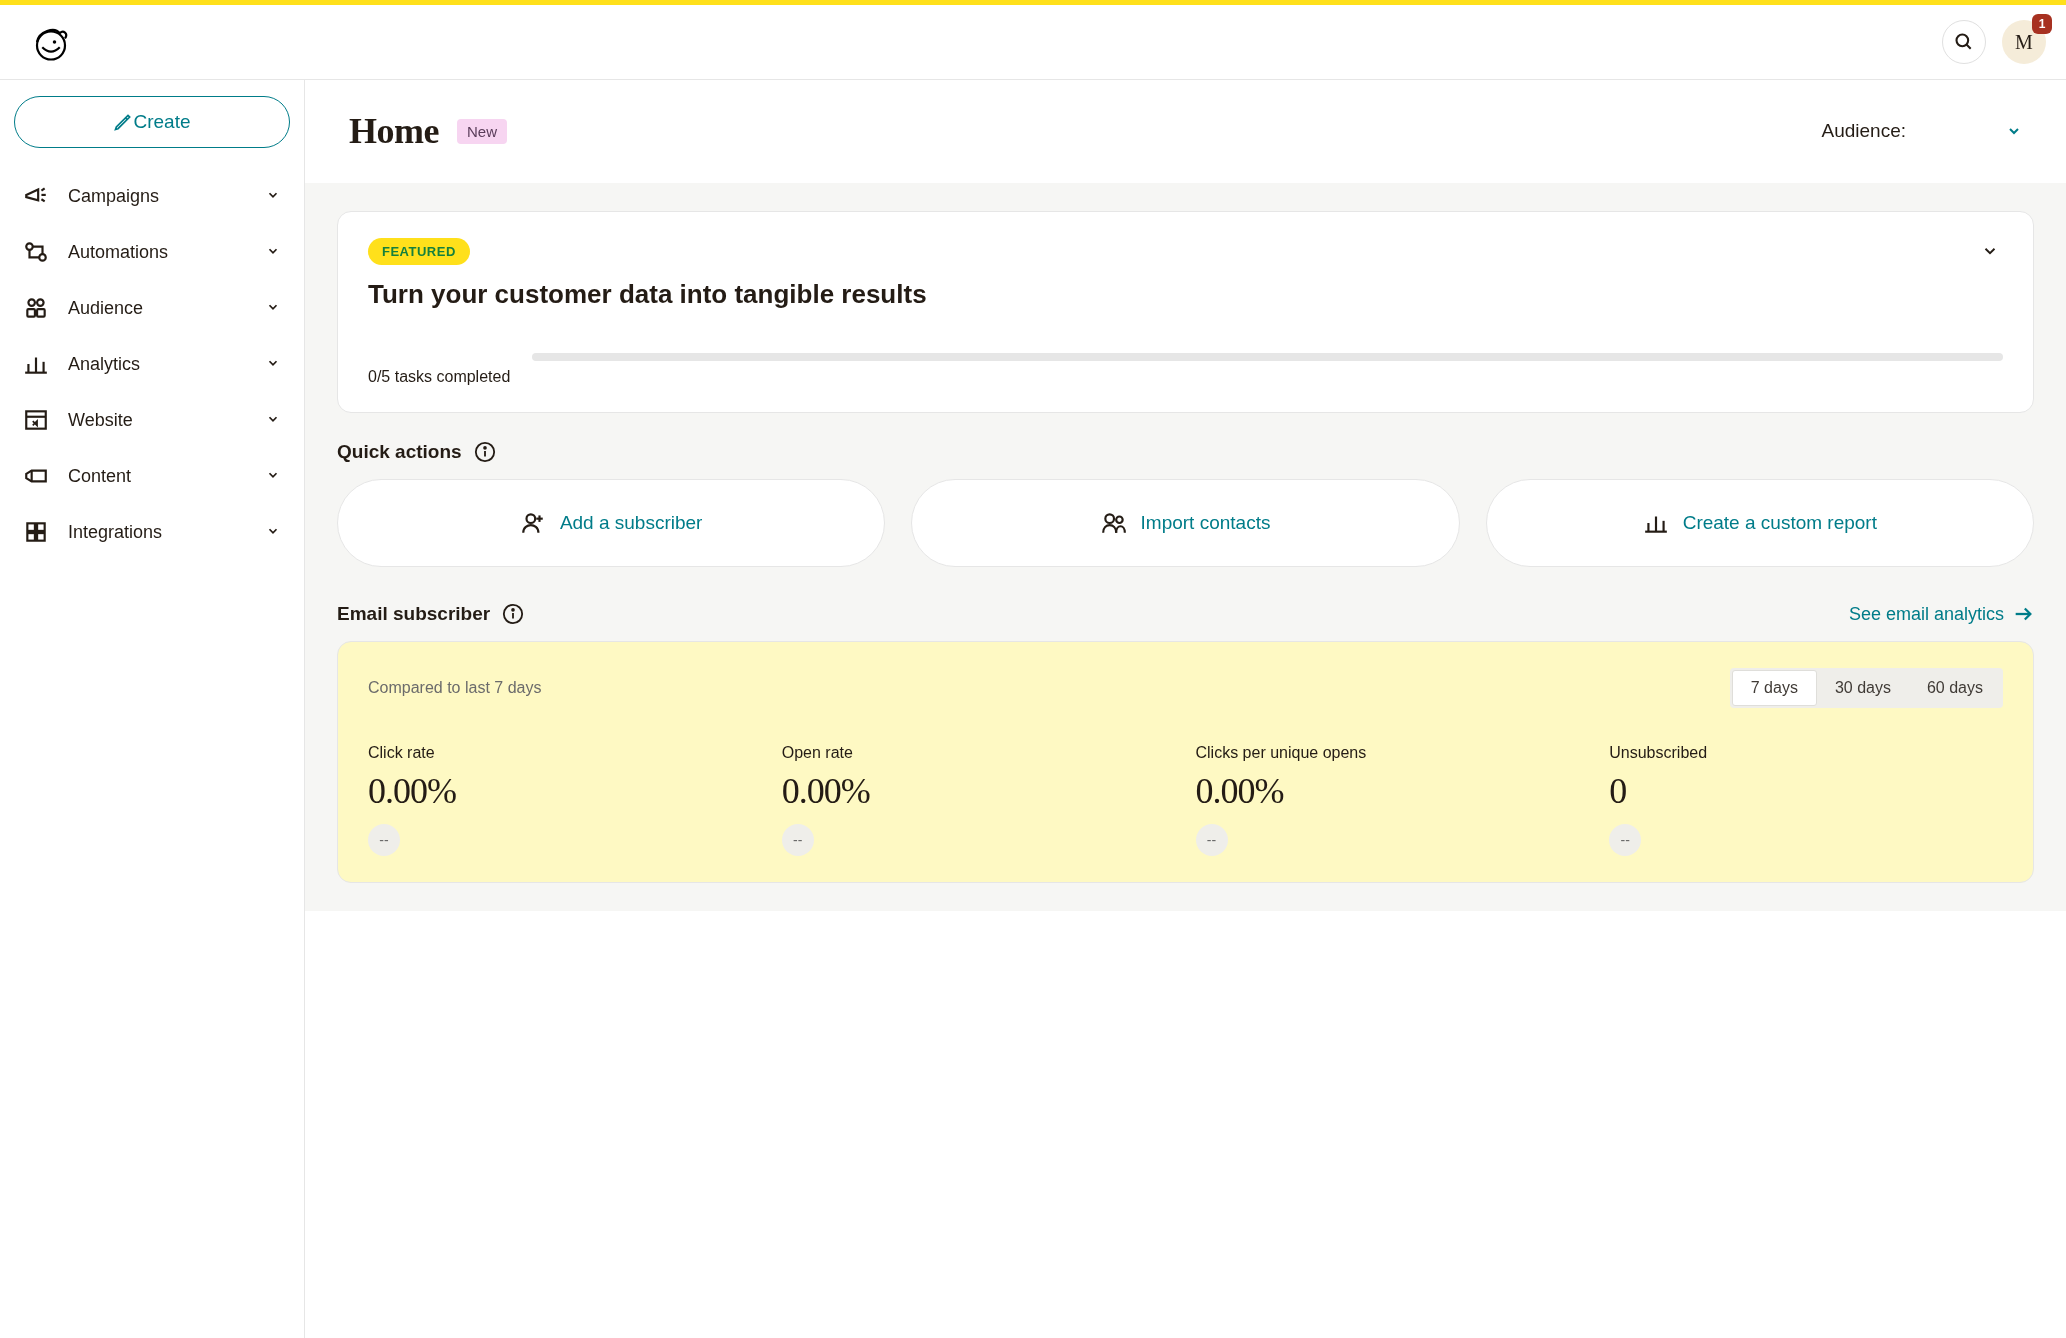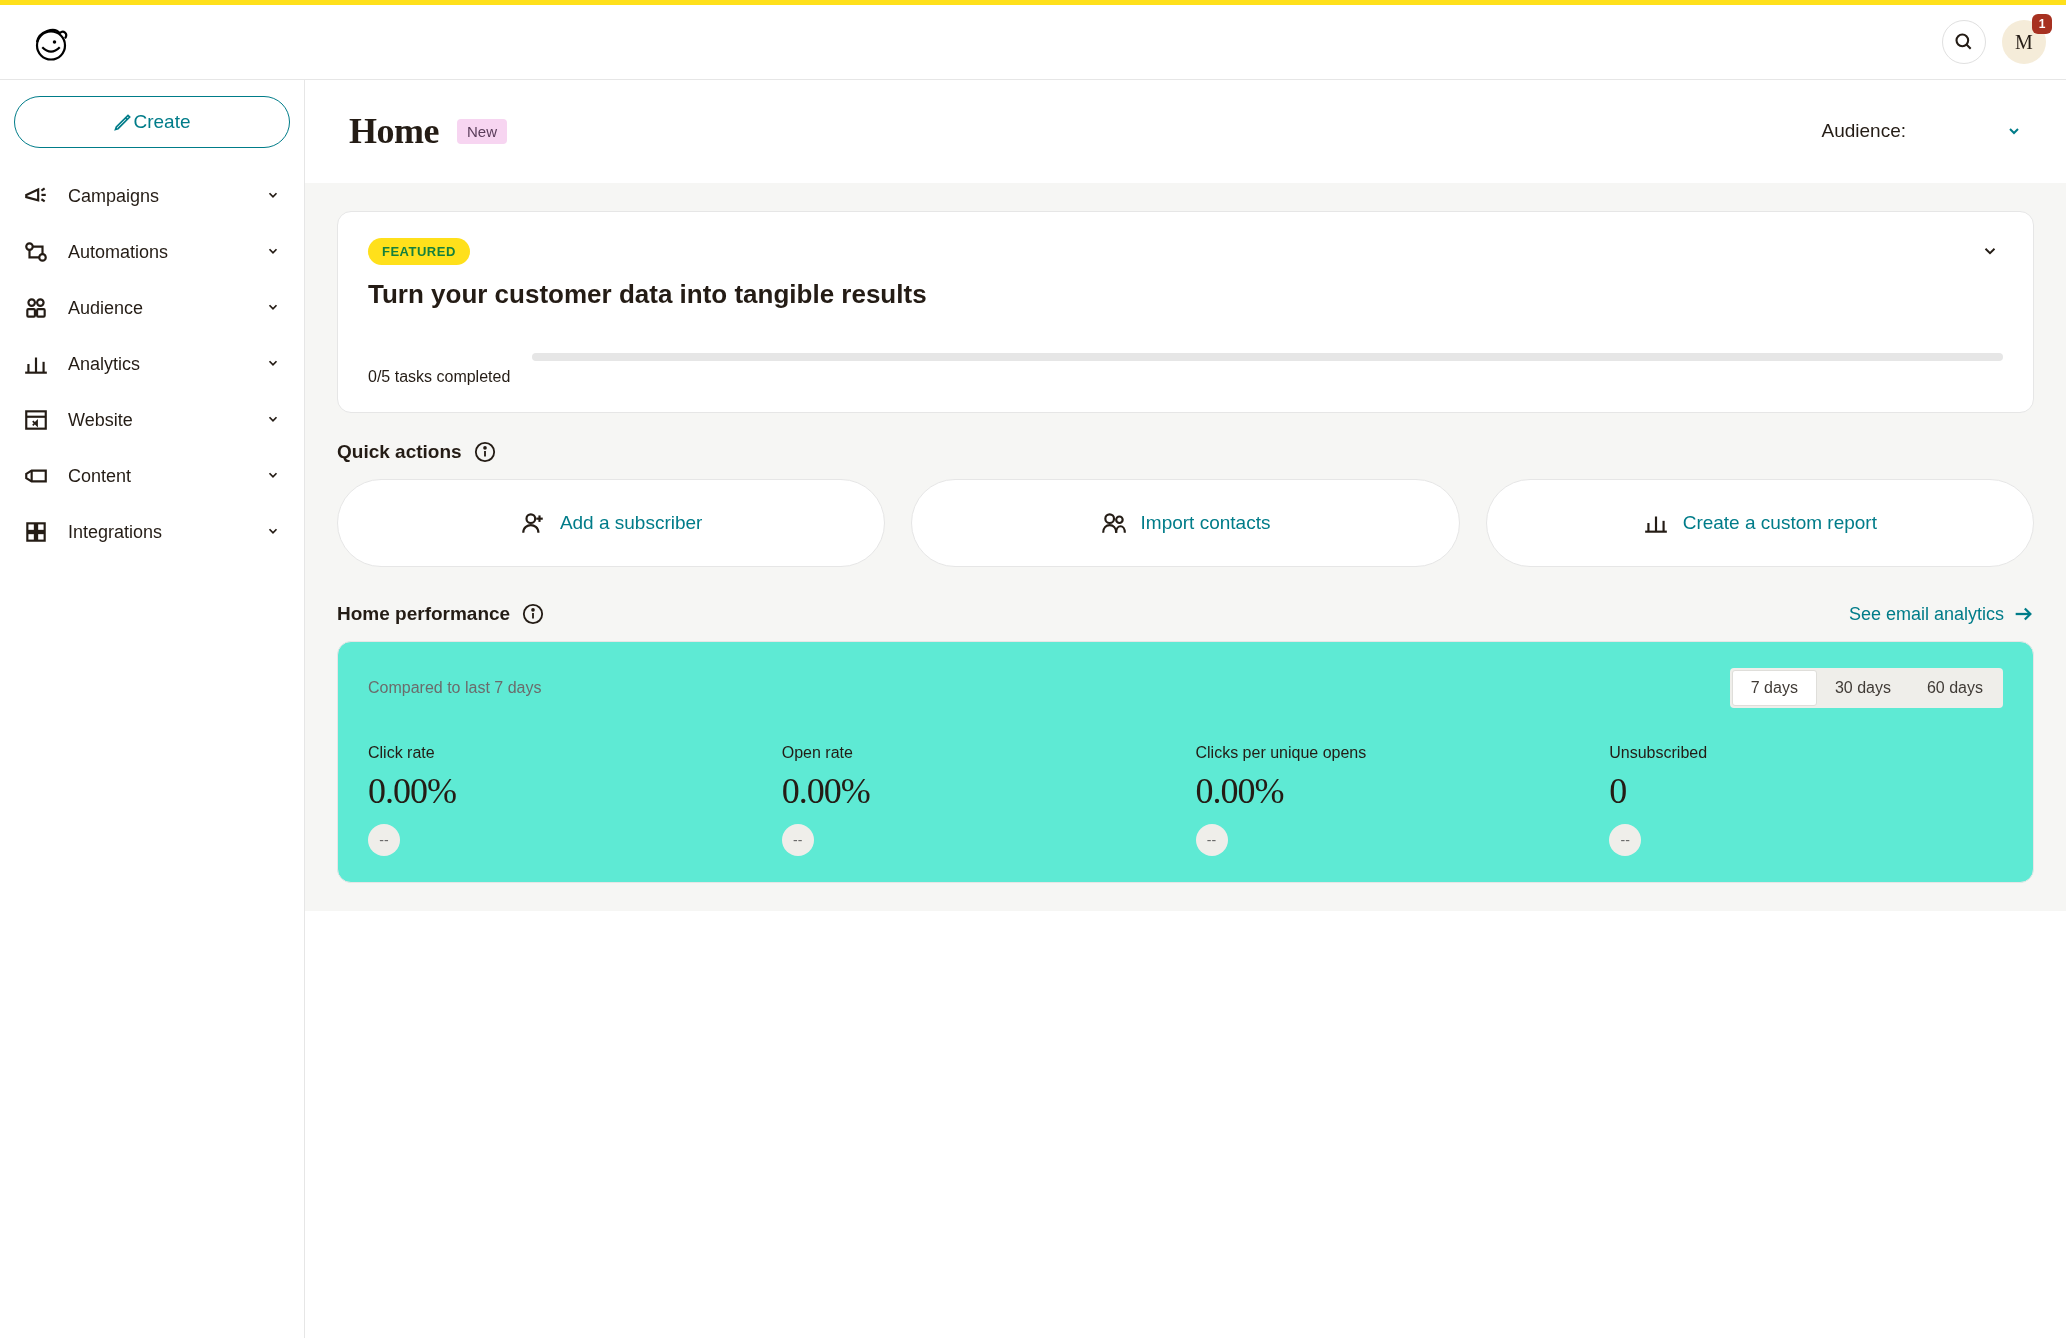--- a/index.html
+++ b/index.html
@@ -155,21 +155,21 @@
   .qa-card .qa-icon { width: 26px; height: 26px; flex-shrink: 0; }
   .qa-card .qa-label { color: #007c89; font-size: 19px; font-weight: 500; line-height: 1.3; }
   
   .see-link {
     color: #007c89; font-size: 18px; font-weight: 500;
     display: flex; align-items: center; gap: 8px;
     cursor: pointer; text-decoration: none;
   }
   
   .perf-card {
-    background: #5eead4;
+    background: #fef9c3;
     border: 1px solid #e6e6e6;
     border-radius: 14px;
     padding: 26px 30px;
   }
   .perf-top { display: flex; justify-content: space-between; align-items: center; margin-bottom: 36px;}
   .compared-text { color: #6b6b6b; font-size: 16px; }
   .range-toggle {
     display: flex; background: #efeeea; border-radius: 4px; padding: 2px;
   }
   .range-btn {
@@ -439,21 +439,21 @@
                 <line x1="19" y1="20" x2="19" y2="10"></line>
                 <line x1="2" y1="20" x2="22" y2="20"></line>
               </svg>
           </span>
           <span class="qa-label">Create a custom report</span>
         </div>
       </div>
 
       <div class="section-row">
         <div class="section-title-wrap">
-          <span class="section-title">Home performance</span>
+          <span class="section-title">Email subscriber</span>
           <span class="info-icon">
             <svg width="22" height="22" viewBox="0 0 24 24" fill="none" stroke="#241c15" stroke-width="2">
                 <circle cx="12" cy="12" r="10"></circle>
                 <line x1="12" y1="11" x2="12" y2="17"></line>
                 <circle cx="12" cy="7.5" r="1" fill="#241c15"></circle>
               </svg>
           </span>
         </div>
         <a class="see-link">
           <span>See email analytics</span>

